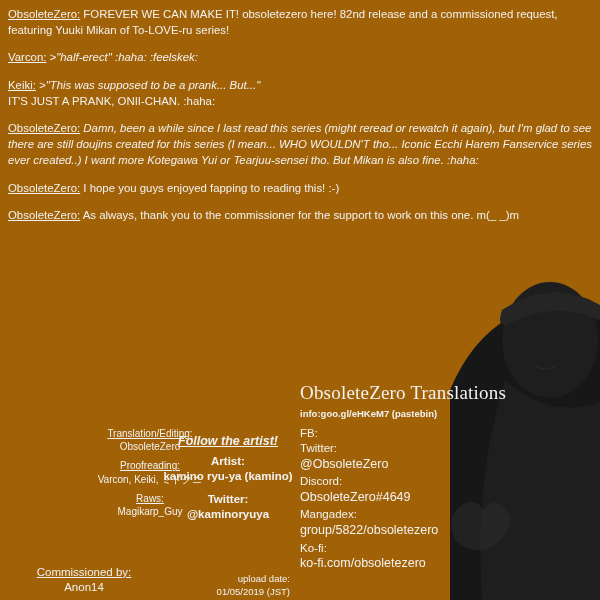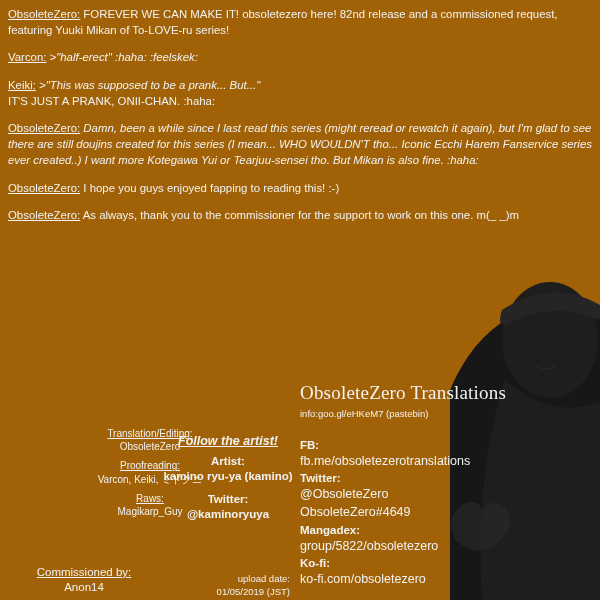--- a/index.html
+++ b/index.html
@@ -98,24 +98,24 @@
     line-height: 1.3;
   }
   .brand {
     font-family: "Liberation Serif", serif;
     font-size: 19px;
     letter-spacing: .2px;
     margin-bottom: 2px;
   }
   .brand-sub {
     font-size: 9.5px;
-    font-weight: normal;
-    margin-bottom: 18px;
-  }
-  .r-label { font-weight: bold; font-size: 11.5px; }
+    font-weight: bold;
+    margin-bottom: 6px;
+  }
+  .r-label { font-weight: normal; font-size: 11.5px; }
   .r-val { font-size: 12.5px; margin-bottom: 2px; }
 
   .upload {
     position: absolute;
     left: 150px;
     top: 198px;
     width: 140px;
     text-align: right;
     font-size: 9.5px;
     line-height: 1.35;
@@ -223,25 +223,25 @@
     <div class="upload">
       <div class="u-head">upload date:</div>
       <div>01/05/2019 (JST)</div>
     </div>
 
     <div class="col-right">
       <div class="brand">ObsoleteZero Translations</div>
       <div class="brand-sub">info:goo.gl/eHKeM7 (pastebin)</div>
 
       <div class="r-label">FB:</div>
-      <div class="r-val">fb.me/obsoletezerotranslations</div>
 
       <div class="r-label">Twitter:</div>
       <div class="r-val">@ObsoleteZero</div>
 
+      <div class="r-label">Discord:</div>
       <div class="r-val">ObsoleteZero#4649</div>
 
       <div class="r-label">Mangadex:</div>
       <div class="r-val">group/5822/obsoletezero</div>
 
       <div class="r-label">Ko-fi:</div>
       <div class="r-val">ko-fi.com/obsoletezero</div>
     </div>
 
   </div>

